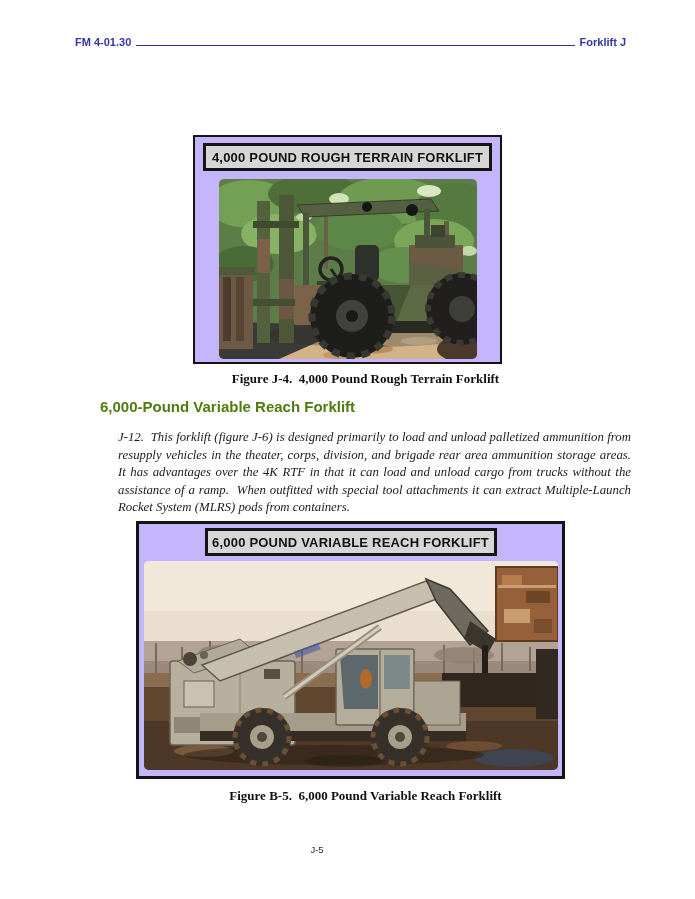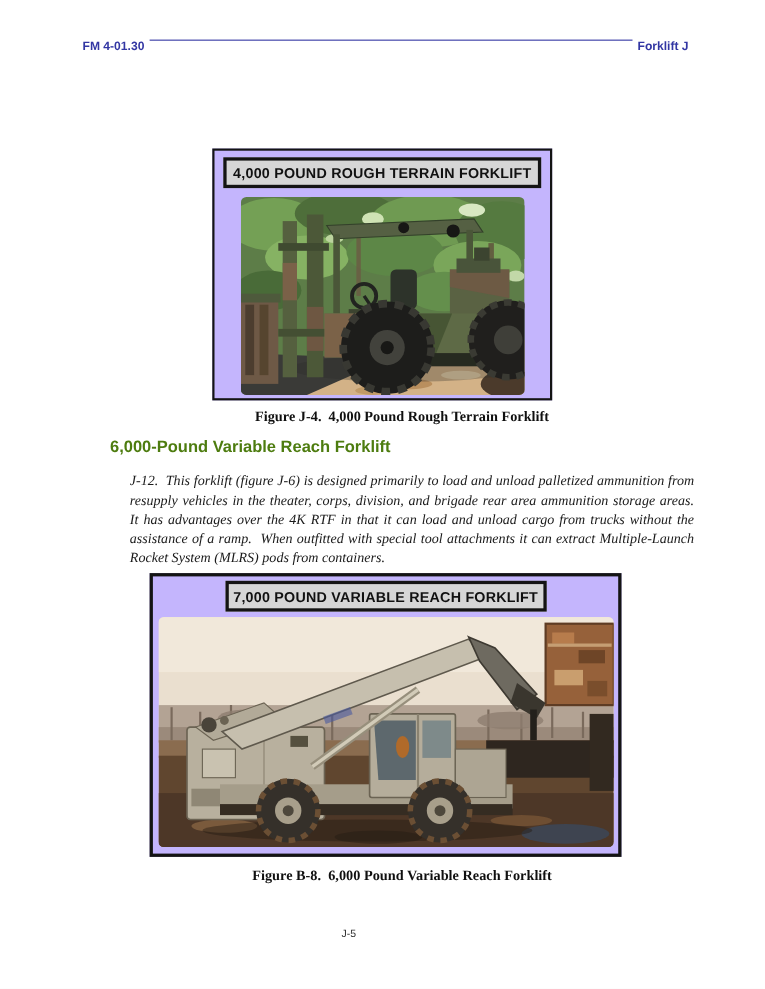--- a/index.html
+++ b/index.html
@@ -19,21 +19,21 @@
     overflow: hidden;
   }
 
   
   .hdr {
     position: absolute;
     left: 75px;
     top: 36px;
     width: 551px;
     display: flex;
-    align-items: flex-start;
+    align-items: flex-end;
     font-family: "Liberation Sans", sans-serif;
     font-size: 11px;
     font-weight: bold;
     color: var(--header-blue);
   }
   .hdr .rule {
     flex: 1 1 auto;
     border-bottom: 1.5px solid var(--header-blue);
     margin: 0 5px 2px 5px;
     height: 1px;
@@ -219,21 +219,21 @@
     </div>
   </div>
 
   <div class="caption c1">Figure J-4.  4,000 Pound Rough Terrain Forklift</div>
 
   <div class="sec-heading">6,000-Pound Variable Reach Forklift</div>
 
   <div class="body-para">J-12.  This forklift (figure J-6) is designed primarily to load and unload palletized ammunition from resupply vehicles in the theater, corps, division, and brigade rear area ammunition storage areas.  It has advantages over the 4K RTF in that it can load and unload cargo from trucks without the assistance of a ramp.  When outfitted with special tool attachments it can extract Multiple-Launch Rocket System (MLRS) pods from containers.</div>
 
   <div class="figbox f2">
-    <div class="banner">7,000 POUND VARIABLE REACH FORKLIFT</div>
+    <div class="banner">6,000 POUND VARIABLE REACH FORKLIFT</div>
     <div class="photo">
       <svg width="414" height="209" viewBox="0 0 414 209">
 
         <g>
           <rect x="0" y="0" width="414" height="209" fill="#eadfcf"></rect>
           <rect x="0" y="0" width="414" height="50" fill="#f1e8da"></rect>
           <rect x="0" y="80" width="414" height="34" fill="#b3a394"></rect>
           <rect x="0" y="100" width="414" height="14" fill="#9b8a7b"></rect>
           <g stroke="#7a6a5c" stroke-width="2">
             <line x1="12" y1="82" x2="12" y2="112"></line>
@@ -320,17 +320,17 @@
             <circle cx="256" cy="176" r="29" fill="#35302a"></circle>
             <circle cx="256" cy="176" r="27" fill="none" stroke="#6b4f34" stroke-width="5" stroke-dasharray="6 6"></circle>
             <circle cx="256" cy="176" r="12" fill="#a89f8b"></circle>
             <circle cx="256" cy="176" r="5" fill="#4e483c"></circle>
           </g>
         </g>
       </svg>
     </div>
   </div>
 
-  <div class="caption c2">Figure B-8.  6,000 Pound Variable Reach Forklift</div>
+  <div class="caption c2">Figure B-5.  6,000 Pound Variable Reach Forklift</div>
 
   <div class="footer">J-5</div>
 
 </div>
 
 </body></html>

